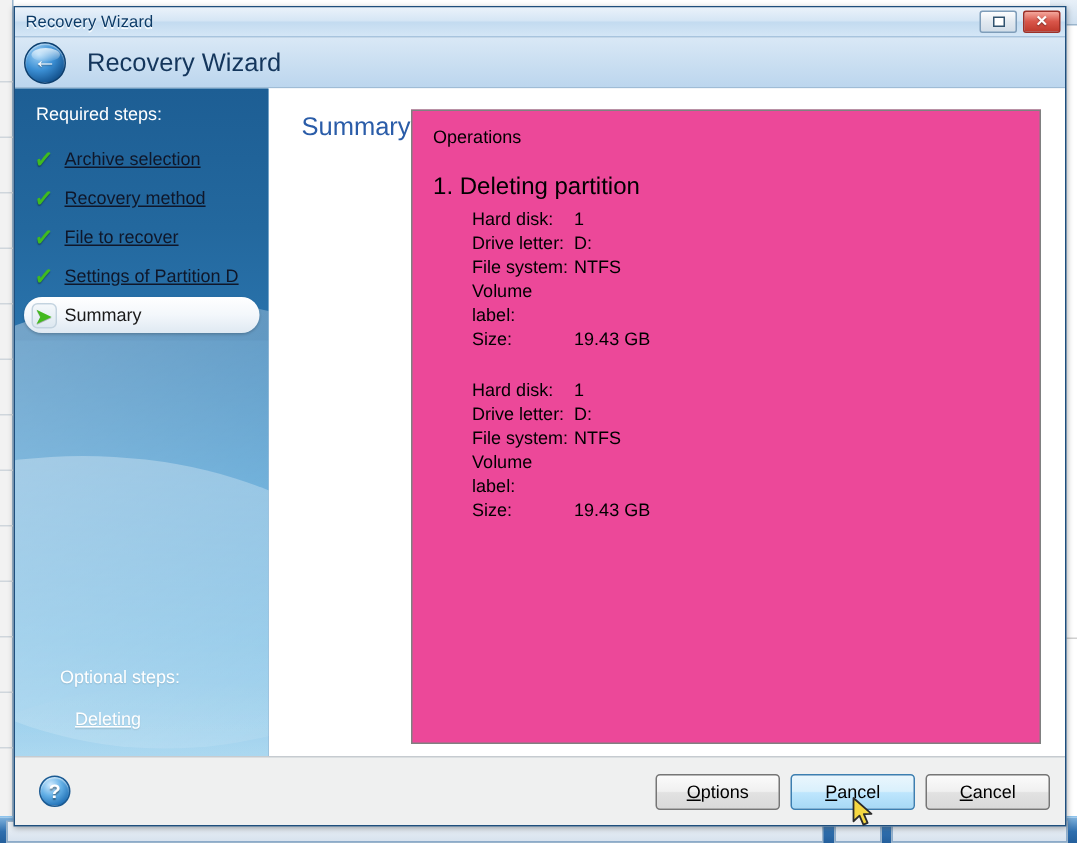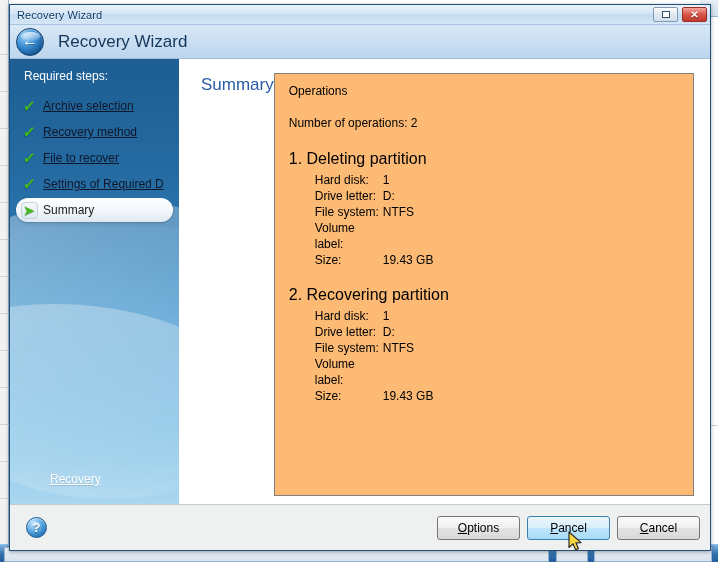--- a/index.html
+++ b/index.html
@@ -346,21 +346,21 @@
     min-width: 0;
   }
   .page-title {
     font-size: 17px;
     color: #2a5ca8;
     margin: 2px 0 16px 4px;
   }
   .ops-panel {
     flex: 1 1 auto;
     border: 1px solid #808080;
-    background: #fdba74;
+    background: #ec4899;
     padding: 10px 14px;
     box-sizing: border-box;
     overflow: hidden;
     margin-bottom: 8px;
   }
   .ops-heading {
     font-size: 12px;
     color: #000;
     margin-bottom: 18px;
   }
@@ -542,44 +542,44 @@
           <span class="step-icon">
               <span class="check-glyph">✓</span>
             </span>
           <span class="step-label">File to recover</span>
         </div>
 
         <div class="step">
           <span class="step-icon">
               <span class="check-glyph">✓</span>
             </span>
-          <span class="step-label">Settings of Required D</span>
+          <span class="step-label">Settings of Partition D</span>
         </div>
 
         <div class="step current">
           <span class="step-icon">
             <span class="arrow-badge">
                 <span class="arrow-glyph">➤</span>
               </span>
           </span>
           <span class="step-label">Summary</span>
         </div>
 
         <div class="sb-optional">
-          <div class="sb-opt-link">Recovery</div>
+          <div class="sb-opt-heading">Optional steps:</div>
+          <div class="sb-opt-link">Deleting</div>
         </div>
       </div>
     </div>
 
     <div class="content">
       <div class="page-title">Summary</div>
 
       <div class="ops-panel">
         <div class="ops-heading">Operations</div>
-        <div class="ops-count">Number of operations: 2</div>
 
         <div class="op-block">
           <div class="op-title">1. Deleting partition</div>
           <div class="op-row">
             <span class="op-key">Hard disk:</span>
             <span class="op-val">1</span>
           </div>
           <div class="op-row">
             <span class="op-key">Drive letter:</span>
             <span class="op-val">D:</span>
@@ -592,21 +592,20 @@
             <span class="op-key">Volume label:</span>
             <span class="op-val"></span>
           </div>
           <div class="op-row">
             <span class="op-key">Size:</span>
             <span class="op-val">19.43 GB</span>
           </div>
         </div>
 
         <div class="op-block">
-          <div class="op-title">2. Recovering partition</div>
           <div class="op-row">
             <span class="op-key">Hard disk:</span>
             <span class="op-val">1</span>
           </div>
           <div class="op-row">
             <span class="op-key">Drive letter:</span>
             <span class="op-val">D:</span>
           </div>
           <div class="op-row">
             <span class="op-key">File system:</span>

